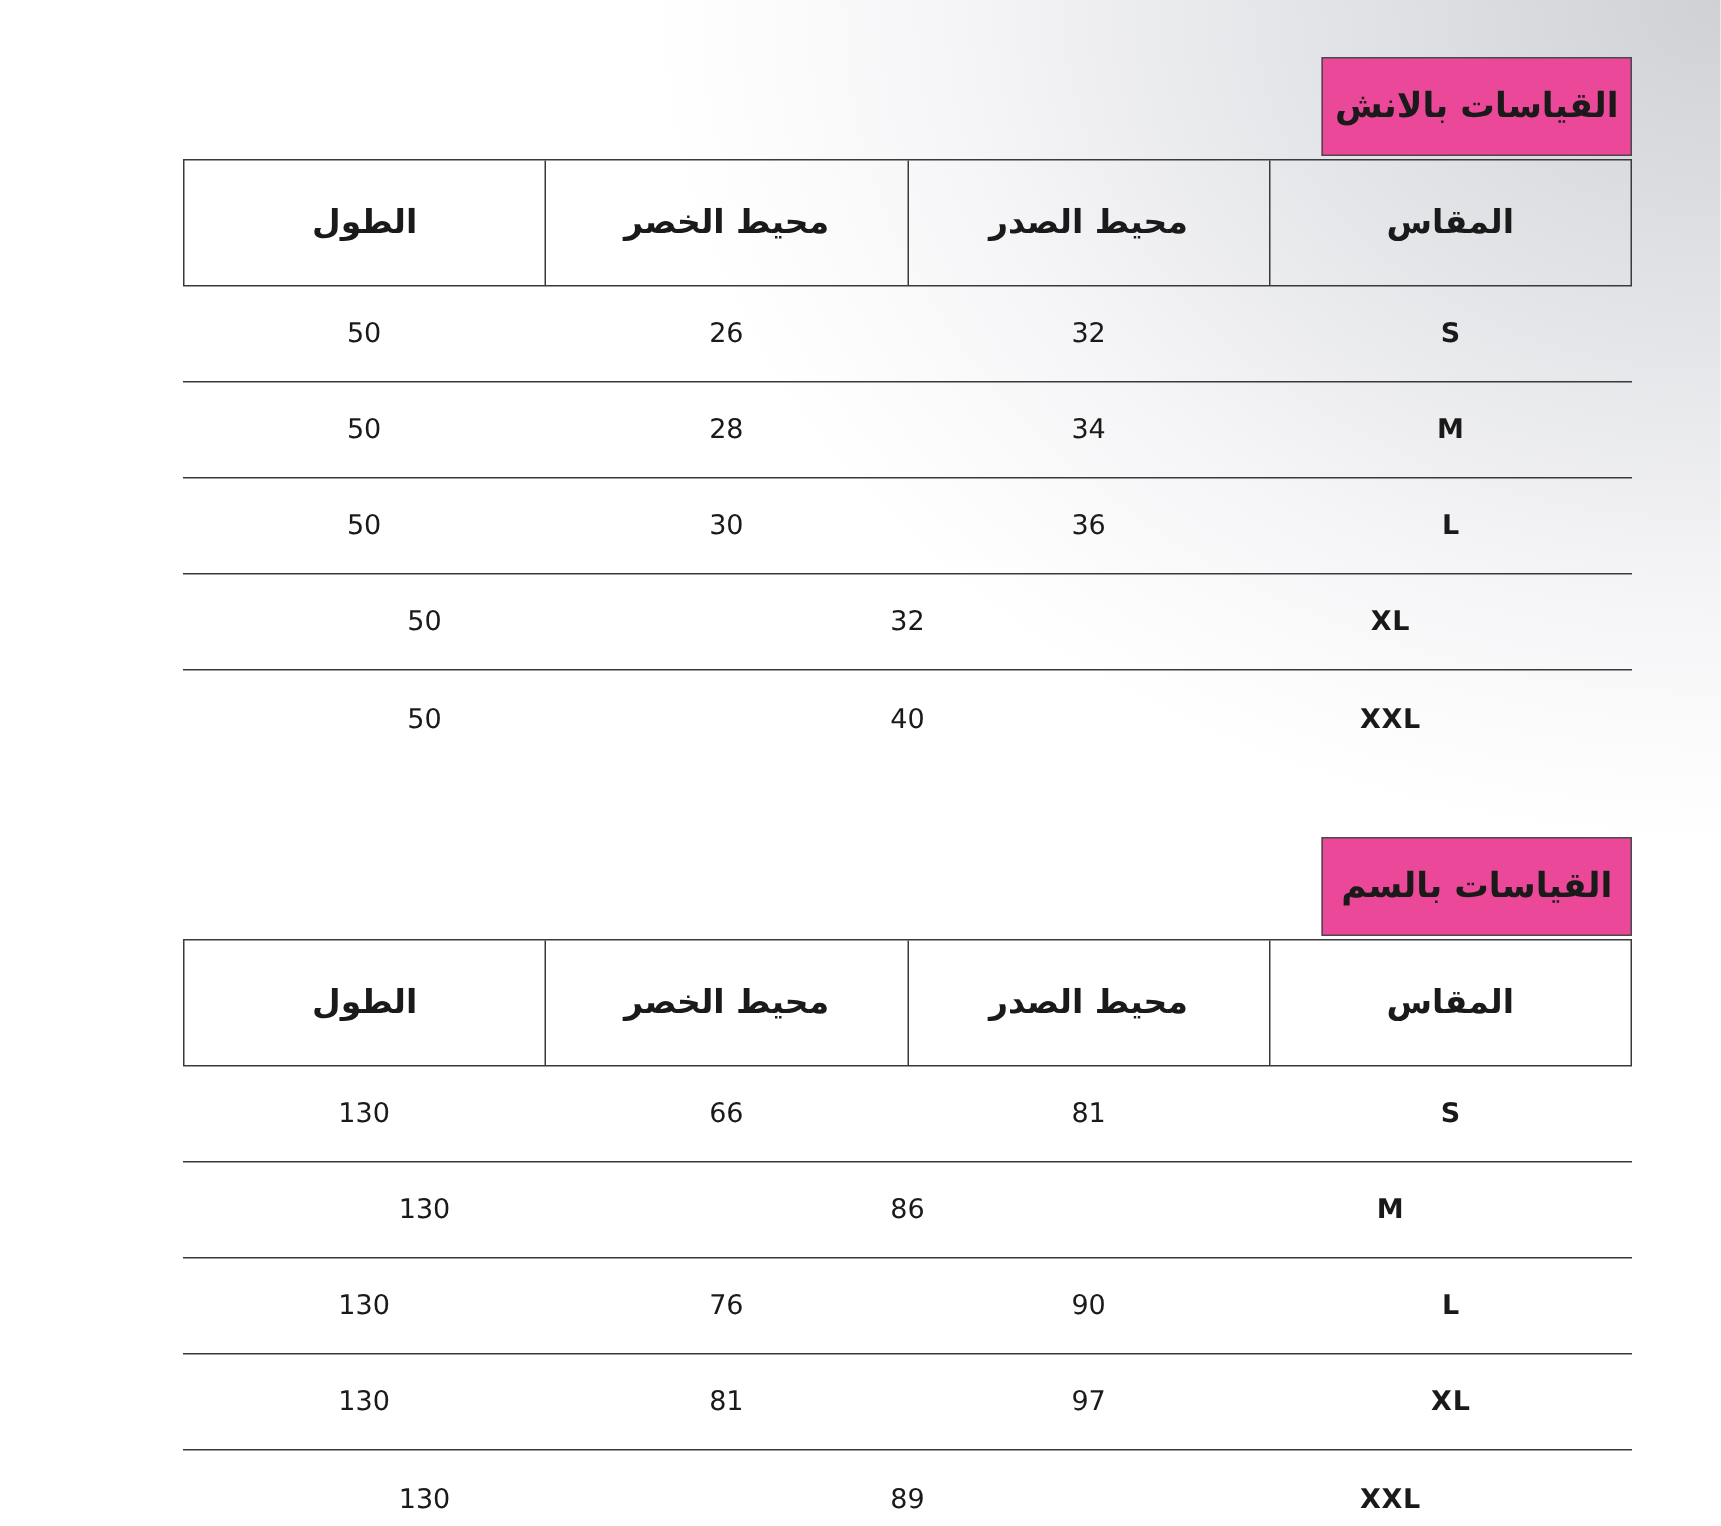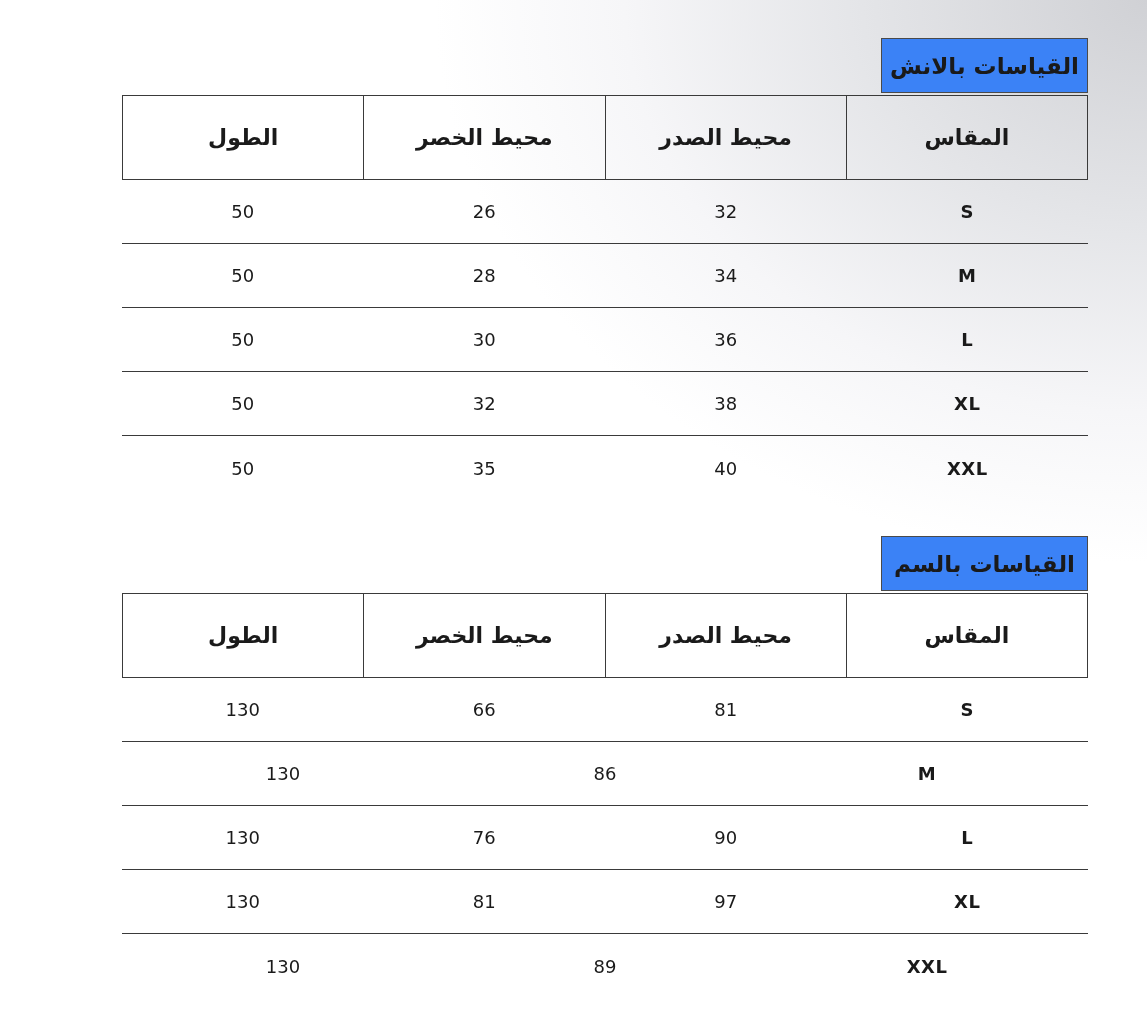--- a/index.html
+++ b/index.html
@@ -12,33 +12,33 @@
     overflow: hidden;
     font-family: "DejaVu Sans", sans-serif;
     background:
       radial-gradient(ellipse 950px 750px at 100% 0%, #d0d1d5 0%, #e4e5e8 30%, #f6f6f8 55%, #ffffff 75%),
       #ffffff;
     direction: rtl;
     color: #1a1a1a;
   }
   .title-box {
     width: 207px;
-    height: 55px;
+    height: 66px;
     margin: 0 59px 0 auto;
     border: 1.6px solid #4a4a4a;
-    background: #3b82f6;
+    background: #ec4899;
     display: flex;
     align-items: center;
     justify-content: center;
     font-size: 23px;
     font-weight: 700;
     box-sizing: border-box;
   }
   .title-box.first { margin-top: 38px; }
-  .title-box.second { margin-top: 36px; }
+  .title-box.second { margin-top: 47px; }
   .size-table {
     width: 966px;
     margin: 2px 59px 0 122px;
     box-sizing: border-box;
   }
   .thead {
     display: flex;
     height: 85px;
     border: 1.6px solid #3a3a3a;
     box-sizing: border-box;
@@ -101,28 +101,26 @@
     <div class="cell">50</div>
   </div>
   <div class="trow">
     <div class="cell size-cell">L</div>
     <div class="cell">36</div>
     <div class="cell">30</div>
     <div class="cell">50</div>
   </div>
   <div class="trow">
     <div class="cell size-cell">XL</div>
-    <div class="cell">38</div>
     <div class="cell">32</div>
     <div class="cell">50</div>
   </div>
   <div class="trow">
     <div class="cell size-cell">XXL</div>
     <div class="cell">40</div>
-    <div class="cell">35</div>
     <div class="cell">50</div>
   </div>
 </div>
 
 <div class="title-box second">
   <span>القياسات بالسم</span>
 </div>
 
 <div class="size-table">
   <div class="thead">

